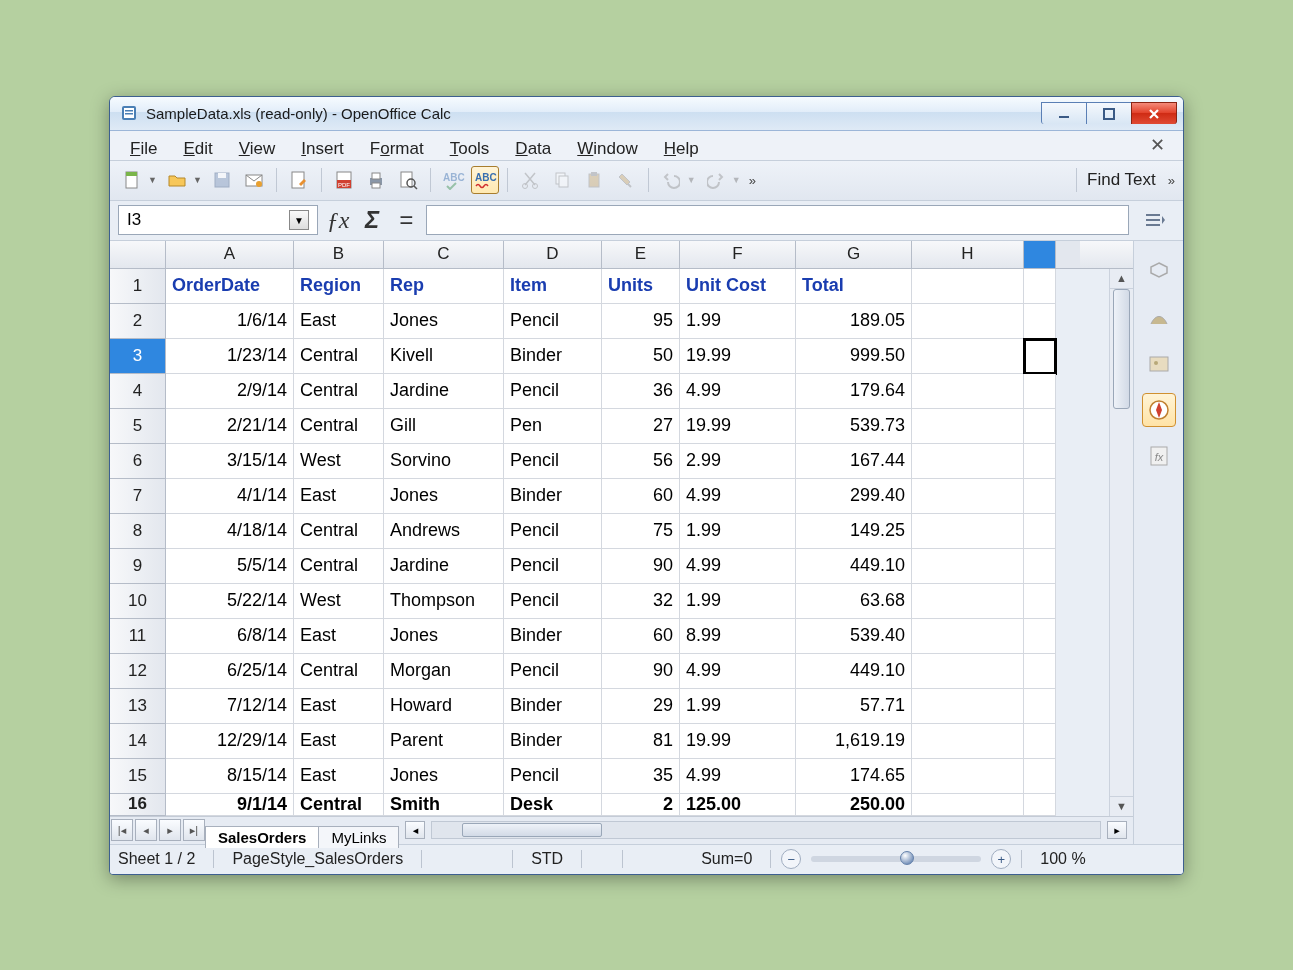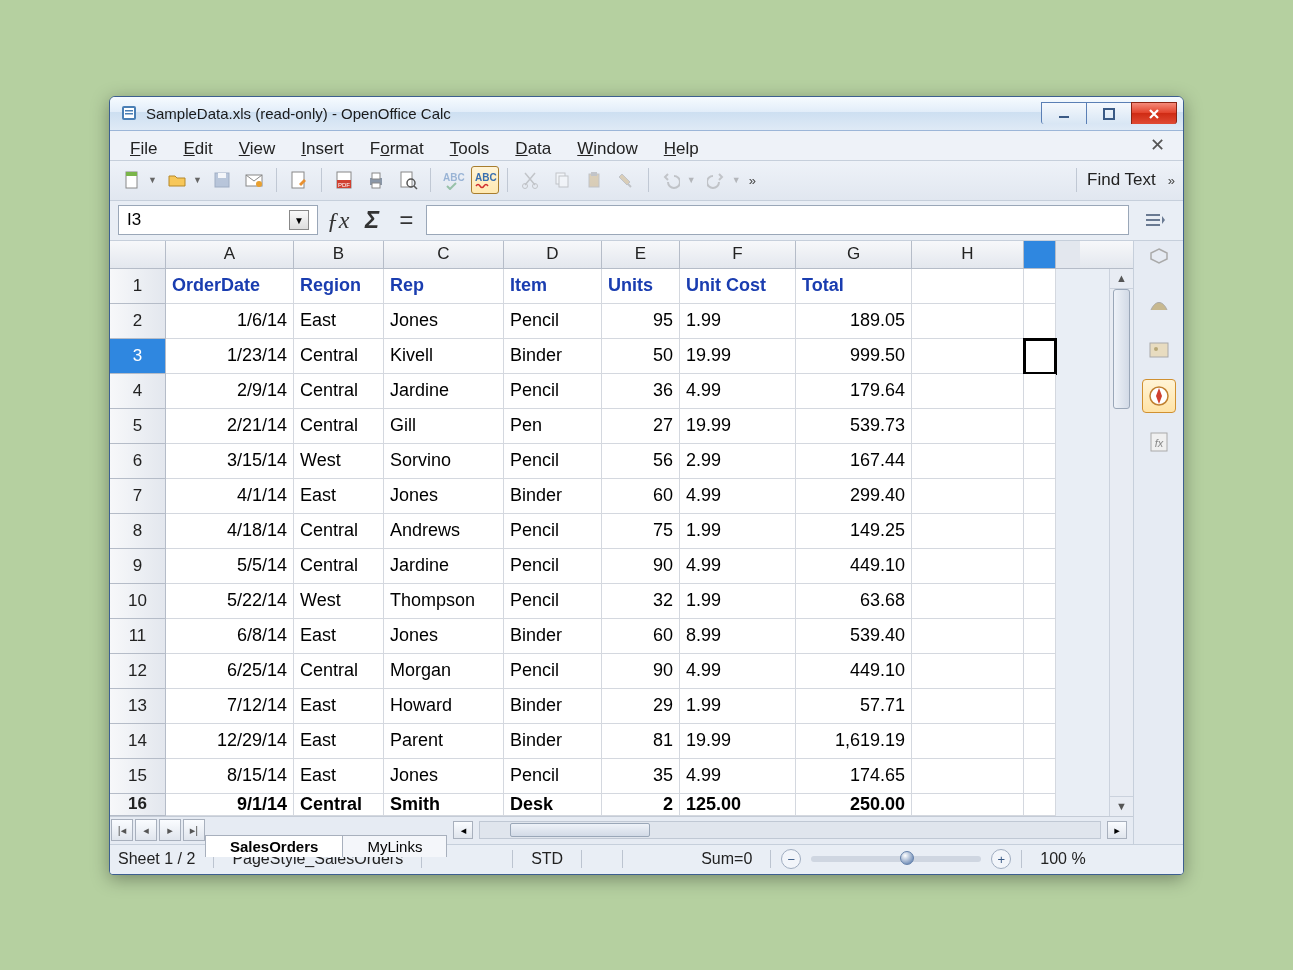--- a/index.html
+++ b/index.html
@@ -72,21 +72,21 @@
 
 .formulabar{height:40px;background:#e9eef5;display:flex;align-items:center;padding:4px 8px;border-bottom:1px solid #c6cfdb;gap:6px;}
 .name-box{width:200px;height:30px;background:#fff;border:1px solid #9aa7b8;display:flex;align-items:center;padding:0 8px;font-size:17px;}
 .name-box .dd{width:20px;height:20px;border:1px solid #888;background:linear-gradient(to bottom,#fafafa,#ddd);margin-left:auto;display:flex;align-items:center;justify-content:center;font-size:10px;}
 .formula-btn{width:28px;height:28px;display:flex;align-items:center;justify-content:center;font-size:24px;color:#333;font-style:italic;}
 .formula-input{flex:1;height:30px;background:#fff;border:1px solid #9aa7b8;}
 .fb-right{width:40px;display:flex;align-items:center;justify-content:center;}
 
 .main{display:flex;background:#e9eef5;}
 .grid-area{flex:1;display:flex;flex-direction:column;}
-.sidebar{width:50px;background:#e6ebf3;border-left:1px solid #c6cfdb;display:flex;flex-direction:column;align-items:center;gap:12px;}
+.sidebar{width:50px;background:#e6ebf3;border-left:1px solid #c6cfdb;display:flex;flex-direction:column;align-items:center;gap:12px;padding-top:14px;}
 .sidebar .sb-icon{width:34px;height:34px;display:flex;align-items:center;justify-content:center;border-radius:4px;color:#999;}
 .sidebar .sb-icon.active{border:1px solid #d09030;background:linear-gradient(to bottom,#fff4d6,#ffe3a6);}
 
 .col-headers{display:flex;background:linear-gradient(to bottom,#f7f8fa,#e3e7ee);border-bottom:1px solid #b5bcc8;height:28px;}
 .corner{width:56px;border-right:1px solid #b5bcc8;}
 .col-h{border-right:1px solid #b5bcc8;display:flex;align-items:center;justify-content:center;font-size:17px;color:#222;}
 .col-h.sel{background:#2f87e0;color:#fff;}
 .vscroll-space{width:24px;background:#e3e7ee;}
 
 .grid-body{display:flex;}
@@ -103,21 +103,21 @@
 .cell{background:#fff;border-right:1px solid #d4d8df;border-bottom:1px solid #d4d8df;padding:0 6px;display:flex;align-items:center;font-size:18px;overflow:hidden;}
 .cell.header{color:#1a3db0;font-weight:bold;}
 .cell.num{justify-content:flex-end;}
 .cell.active{outline:3px solid #000;outline-offset:-2px;}
 
 .cA{width:128px;} .cB{width:90px;} .cC{width:120px;} .cD{width:98px;}
 .cE{width:78px;} .cF{width:116px;} .cG{width:116px;} .cH{width:112px;} .cI{width:32px;}
 
 .sheet-tabs{height:28px;background:#e6ebf3;border-top:1px solid #c4cbd6;display:flex;align-items:center;font-size:15px;}
 .nav-btn{width:22px;height:22px;border:1px solid #a8b0bd;margin:0 1px;background:linear-gradient(to bottom,#fafcff,#e0e5ed);display:flex;align-items:center;justify-content:center;font-size:11px;color:#555;}
-.tab{padding:2px 24px;border:1px solid #a8b0bd;border-bottom:none;background:#f4f6fa;margin-left:-1px;position:relative;top:16px;}
+.tab{padding:2px 12px;border:1px solid #a8b0bd;border-bottom:none;background:#f4f6fa;margin-left:-1px;position:relative;top:7px;}
 .tab.active{background:#fff;font-weight:bold;}
 .hscroll{flex:1;display:flex;align-items:center;margin:0 6px;gap:6px;}
 .hscroll .harrow{width:20px;height:18px;border:1px solid #a8b0bd;background:linear-gradient(to bottom,#fafcff,#e0e5ed);display:flex;align-items:center;justify-content:center;font-size:11px;}
 .hscroll .htrack{flex:1;height:18px;background:#e0e5ed;border:1px solid #c0c8d4;position:relative;}
 .hscroll .hthumb{position:absolute;left:30px;top:1px;bottom:1px;width:140px;background:linear-gradient(to bottom,#eef2f8,#d2dae6);border:1px solid #9aa7b8;border-radius:2px;}
 
 .statusbar{height:30px;background:#e9eef5;border-top:1px solid #c6cfdb;display:flex;align-items:center;font-size:16px;color:#222;}
 .statusbar .sb-sep{width:1px;height:18px;background:#bcc4d0;margin:0 10px;}
 .statusbar .sb-item{padding:0 8px;}
 .zoom-slider{width:170px;height:6px;background:#cfd6e1;border-radius:3px;position:relative;margin:0 10px;}

